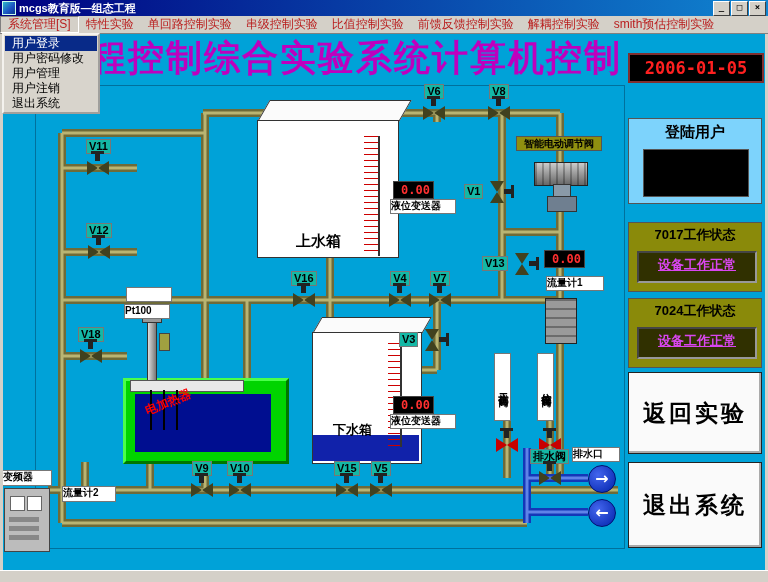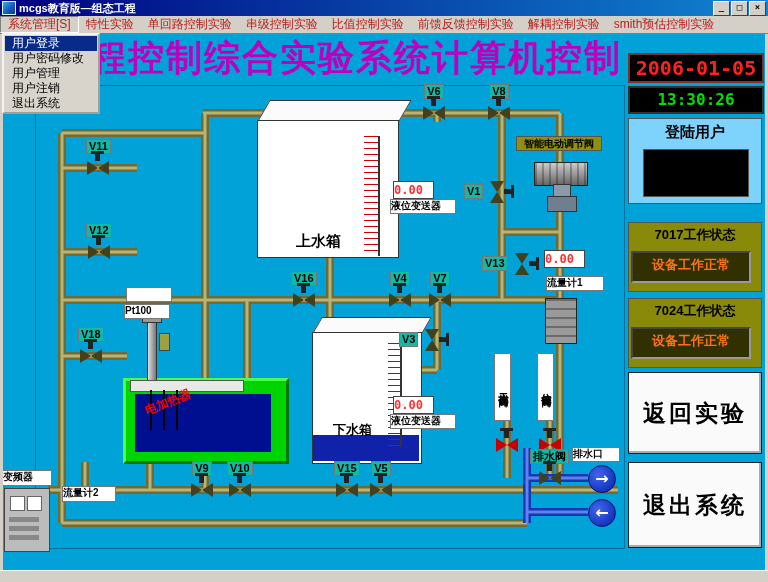--- a/index.html
+++ b/index.html
@@ -35,22 +35,22 @@
     border:1px solid rgba(0,40,70,.4);z-index:1;}
   .banner{position:absolute;left:90px;top:5px;color:#be00be;z-index:4;white-space:nowrap;
     font:bold 36px/40px "Liberation Sans",sans-serif;letter-spacing:2px;}
   svg.pipes{position:absolute;left:0;top:0;z-index:2;}
 
   
   .wlabel{position:absolute;background:#fff;border:1px solid #777;color:#000;
     font:bold 10px/12px "Liberation Sans",sans-serif;text-align:left;z-index:6;}
   .olabel{position:absolute;background:#8f8f10;border:1px solid #555;color:#000;
     font:bold 10px/13px "Liberation Sans",sans-serif;text-align:center;z-index:6;}
-  .led{position:absolute;background:#ffffff;border:1px solid #444;color:#ff3030;z-index:6;
-    font:bold 12px/14px "DejaVu Sans Mono",monospace;padding:1px 3px 0 0;}
+  .led{position:absolute;background:#000000;border:1px solid #444;color:#ff3030;z-index:6;
+    font:bold 12px/14px "DejaVu Sans Mono",monospace;text-align:right;padding:1px 3px 0 0;}
   .vtext{position:absolute;width:15px;background:#fff;border:1px solid #777;color:#000;z-index:6;
     writing-mode:vertical-rl;text-orientation:upright;font:bold 10px "Liberation Sans",sans-serif;
     text-align:center;padding:2px 0;letter-spacing:1px;}
 
   
   .valve{position:absolute;display:flex;flex-direction:column;align-items:center;z-index:7;}
   .valve.side{flex-direction:row;align-items:center;gap:3px;}
   .vlabel{background:#14b8a6;border:1px solid #777;color:#000;padding:0 2px;
     font:bold 11px/13px "Liberation Sans",sans-serif;white-space:nowrap;}
   .vsym{position:relative;width:22px;height:14px;margin-top:7px;}
@@ -105,29 +105,29 @@
   .arrow-btn{position:absolute;width:26px;height:26px;border-radius:50%;z-index:7;
     background:radial-gradient(circle at 35% 35%,#4466ee,#0022aa);border:1px solid #001070;
     color:#fff;display:flex;align-items:center;justify-content:center;
     font:bold 16px/16px "DejaVu Sans",sans-serif;}
   .arrow-btn.right::after{content:"\2192";}
   .arrow-btn.left::after{content:"\2190";}
 
   
   .pblock{position:absolute;left:628px;width:132px;z-index:20;}
   .lcd{background:#000;text-align:center;font-family:"DejaVu Sans Mono",monospace;font-weight:bold;}
-  .p-date{top:20px;height:26px;border:2px solid #803030;color:#ff2020;font-size:20px;line-height:26px;}
+  .p-date{top:20px;height:26px;border:2px solid #803030;color:#ff2020;font-size:17px;line-height:26px;}
   .p-time{top:53px;height:24px;border:2px solid #333;color:#00e000;font-size:16px;line-height:24px;}
   .p-login{top:85px;height:84px;background:#7dd3fc;border:1px solid #555;}
   .p-login .cap{display:block;text-align:center;font:bold 15px/26px "Liberation Sans",sans-serif;color:#000;}
   .p-login .blackbox{position:absolute;left:14px;top:30px;width:104px;height:46px;background:#000;border:1px solid #555;}
   .p-status{height:68px;background:#8a8a0a;border:1px solid #555;}
   .p-status .cap{display:block;text-align:center;font:bold 13px/24px "Liberation Sans",sans-serif;color:#000;}
-  .p-status .val{position:absolute;left:2px;top:28px;width:116px;height:28px;background:#303000;
-    border:2px inset #999;color:#f97316;text-align:center;font:bold 13px/24px "Liberation Sans",sans-serif;}
+  .p-status .val{position:absolute;left:8px;top:28px;width:116px;height:28px;background:#303000;
+    border:2px inset #999;color:#d946ef;text-align:center;font:bold 13px/24px "Liberation Sans",sans-serif;text-decoration:underline;}
   .p-7017{top:189px;} .p-7024{top:265px;}
   .pbtn{background:#fafafa;border:1px solid #222;box-shadow:inset -2px -2px 0 #aaa;
     display:flex;align-items:center;justify-content:center;color:#000;
     font:bold 23px "Liberation Sans",sans-serif;letter-spacing:3px;}
   .p-return{top:339px;height:80px;} .p-exit{top:429px;height:84px;}
 
   
   .dropdown{position:absolute;left:2px;top:33px;width:92px;background:#d8d4cc;
     border:2px outset #f4f2ee;z-index:200;padding:1px;}
   .dropdown .item{height:15px;font:12px/15px "Liberation Sans",sans-serif;color:#000;
@@ -342,21 +342,20 @@
       </span>
   </div>
   <div class="valve side" style="left:399px;top:299px;">
     <span class="vlabel">V3</span>
     <span class="vsym">
         <i class="stem"></i>
       </span>
   </div>
 
   <div class="pblock lcd p-date">2006-01-05</div>
-  <div class="pblock lcd p-time">13:30:26</div>
   <div class="pblock p-login">
     <span class="cap">登陆用户</span>
     <span class="blackbox"></span>
   </div>
   <div class="pblock p-status p-7017">
     <span class="cap">7017工作状态</span>
     <span class="val">设备工作正常</span>
   </div>
   <div class="pblock p-status p-7024">
     <span class="cap">7024工作状态</span>

